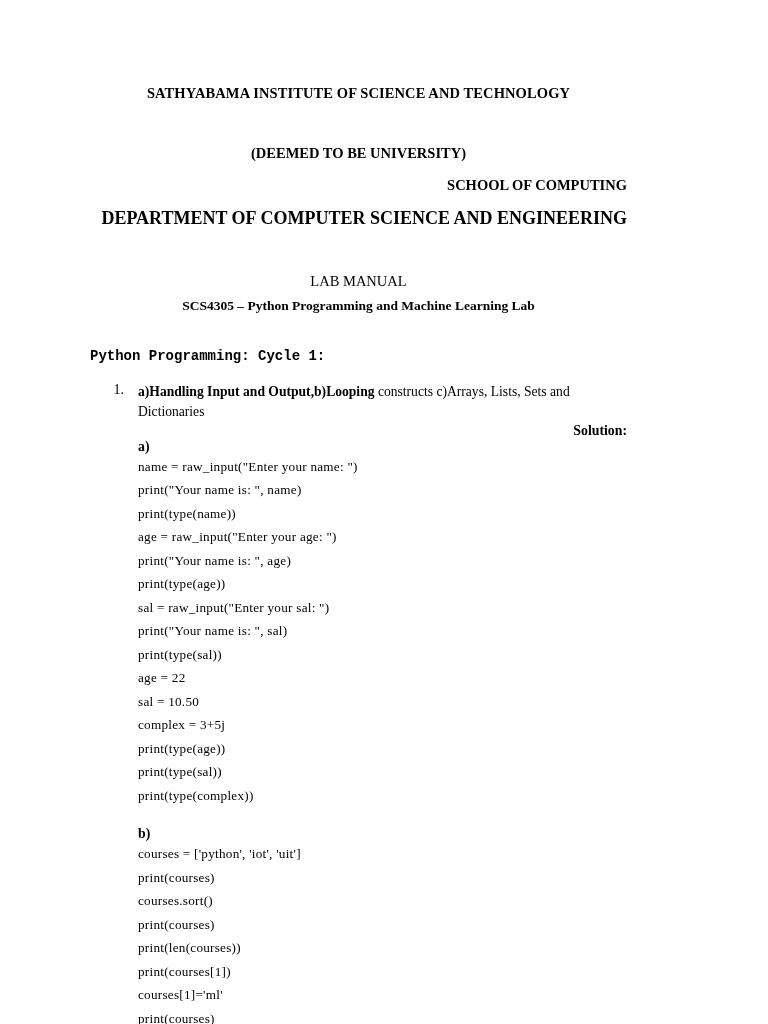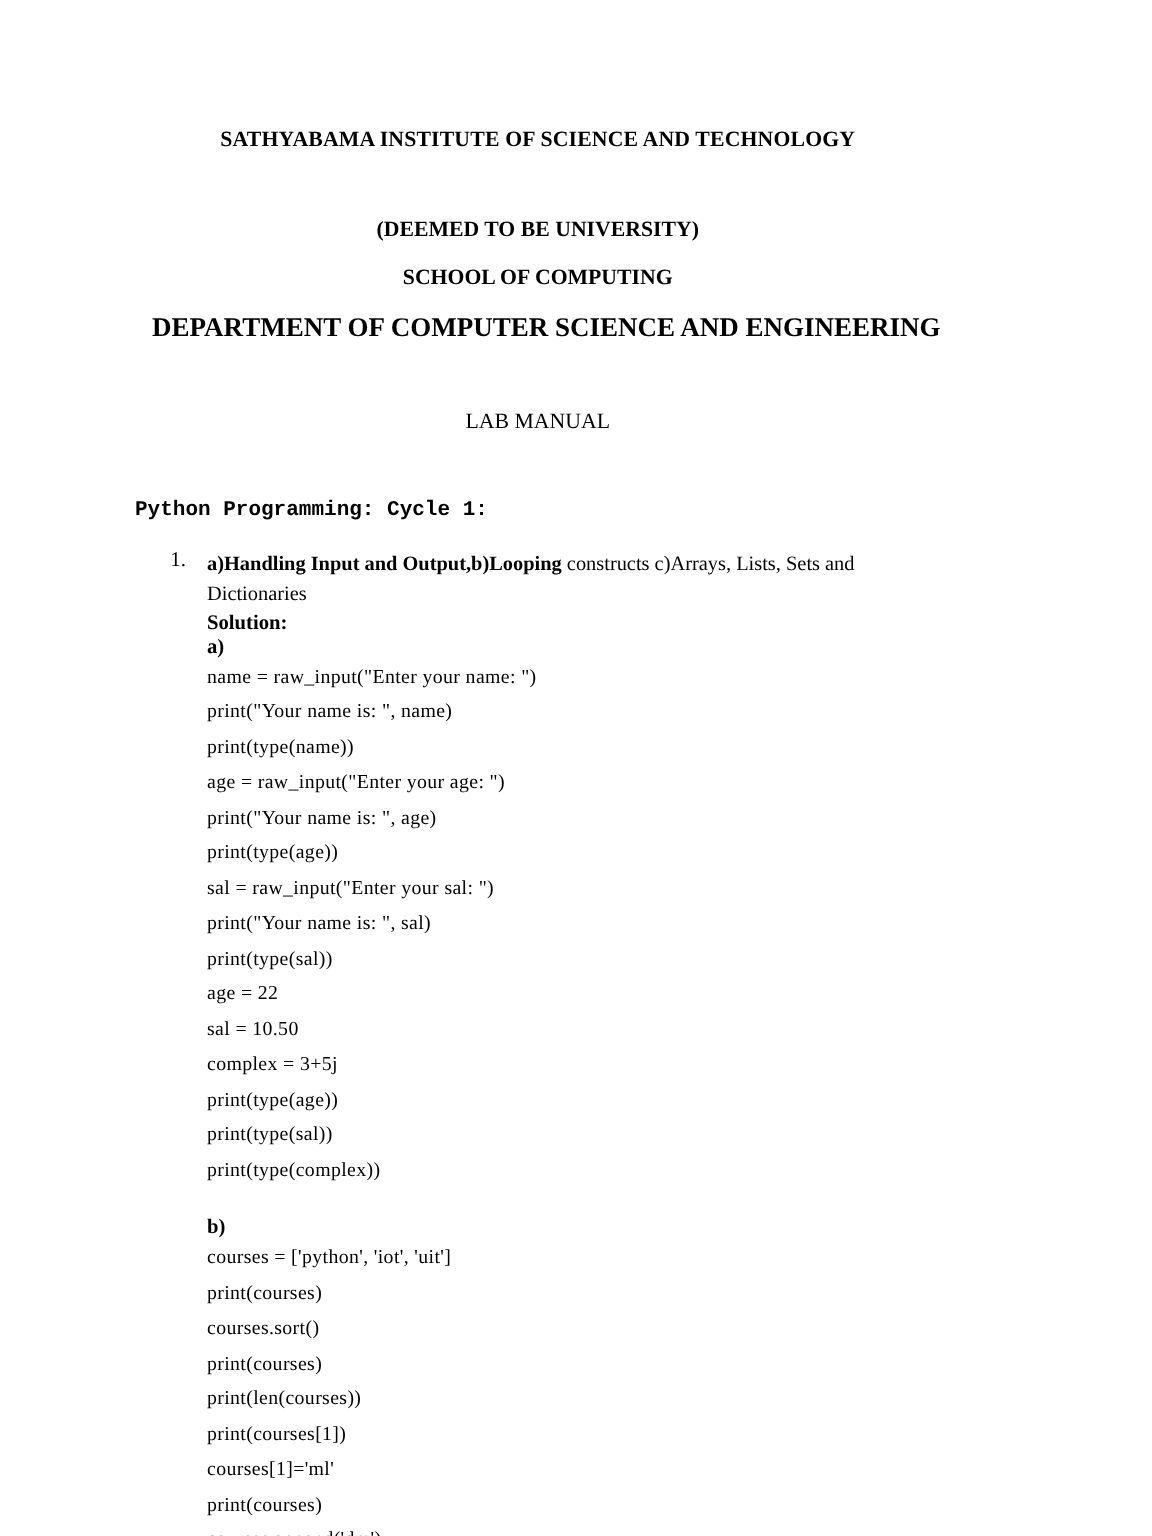--- a/index.html
+++ b/index.html
@@ -31,21 +31,21 @@
   .hdr-line2 {
     text-align: center;
     font-weight: bold;
     font-size: 14.5px;
     line-height: 1.35;
     margin-top: 40px;
   }
   .gap-sm { height: 14px; }
   .gap-xs { height: 8px; }
   .hdr-school {
-    text-align: center;
+    text-align: right;
     font-weight: bold;
     font-size: 14.5px;
   }
   .hdr-dept {
     text-align: right;
     font-weight: bold;
     font-size: 18px;
   }
   .hdr-manual {
     text-align: center;
@@ -90,20 +90,21 @@
   .q-text {
     font-size: 13.6px;
     line-height: 1.45;
     max-width: 475px;
   }
   .q-text .b { font-weight: bold; font-family: Liberation Serif, serif; }
   .solution {
     font-weight: bold;
     margin-top: 1px;
     font-size: 13.8px;
+    text-align: right;
   }
   .part-label {
     font-weight: bold;
     font-size: 13.8px;
   }
   .code {
     font-family: "Liberation Serif", serif;
     font-size: 13.2px;
     line-height: 1.78;
     letter-spacing: 0.25px;
@@ -126,20 +127,21 @@
   <div class="gap-sm"></div>
 
   <div class="hdr-dept">DEPARTMENT OF COMPUTER SCIENCE AND ENGINEERING</div>
 
   <div class="gap-xs"></div>
 
   <div class="hdr-manual">LAB MANUAL</div>
 
   <div class="gap-xs"></div>
 
+  <div class="hdr-course">SCS4305 – Python Programming and Machine Learning Lab</div>
 
 
   <div class="section-title">Python Programming: Cycle 1:</div>
 
   <div class="item">
     <div class="item-num">1.</div>
     <div class="item-body">
       <div class="q-text"><span class="b">a)Handling Input and Output,b)Looping </span><span>constructs c)Arrays, Lists, Sets and Dictionaries</span></div>
 
       <div class="solution">Solution:</div>

